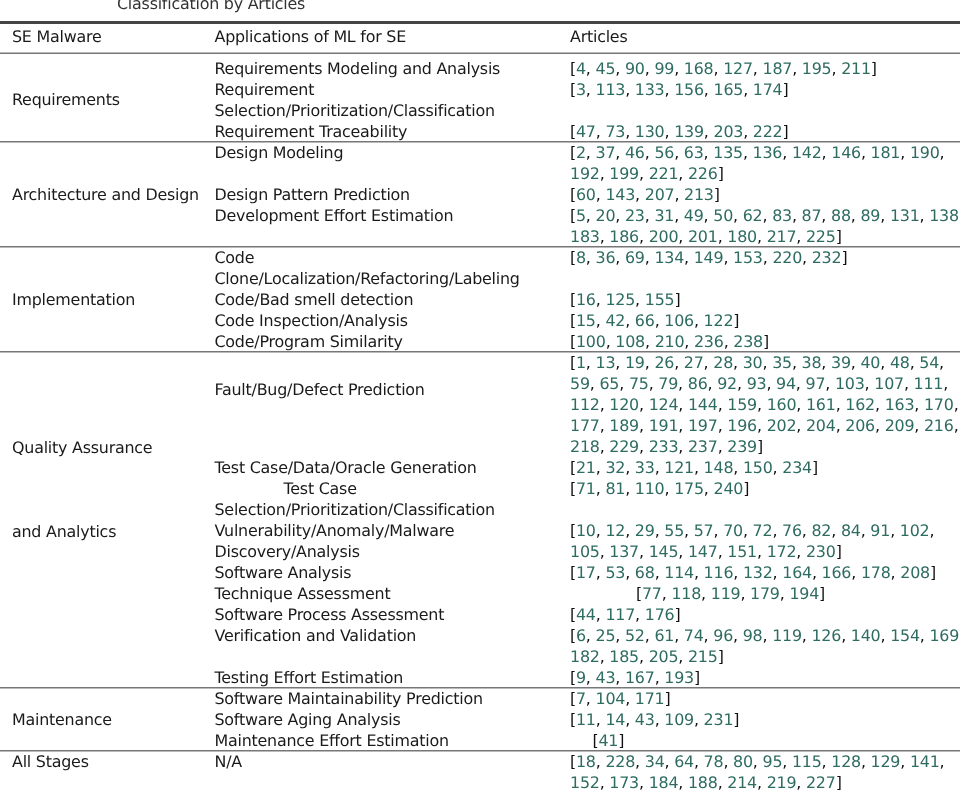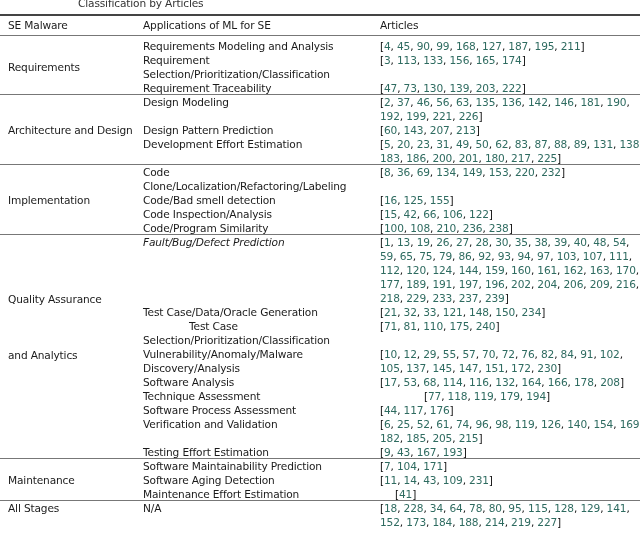--- a/index.html
+++ b/index.html
@@ -53,21 +53,21 @@
     <div class="line c2" style="top: 179px;">Clone/Localization/Refactoring/Labeling</div>
     <div class="line c3" style="top: 165px;"><span class="br">[</span><span class="num">8</span><span class="br">, </span><span class="num">36</span><span class="br">, </span><span class="num">69</span><span class="br">, </span><span class="num">134</span><span class="br">, </span><span class="num">149</span><span class="br">, </span><span class="num">153</span><span class="br">, </span><span class="num">220</span><span class="br">, </span><span class="num">232</span><span class="br">]</span></div>
     <div class="line c2" style="top: 193px;">Code/Bad smell detection</div>
     <div class="line c3" style="top: 193px;"><span class="br">[</span><span class="num">16</span><span class="br">, </span><span class="num">125</span><span class="br">, </span><span class="num">155</span><span class="br">]</span></div>
     <div class="line c2" style="top: 207px;">Code Inspection/Analysis</div>
     <div class="line c3" style="top: 207px;"><span class="br">[</span><span class="num">15</span><span class="br">, </span><span class="num">42</span><span class="br">, </span><span class="num">66</span><span class="br">, </span><span class="num">106</span><span class="br">, </span><span class="num">122</span><span class="br">]</span></div>
     <div class="line c2" style="top: 221px;">Code/Program Similarity</div>
     <div class="line c3" style="top: 221px;"><span class="br">[</span><span class="num">100</span><span class="br">, </span><span class="num">108</span><span class="br">, </span><span class="num">210</span><span class="br">, </span><span class="num">236</span><span class="br">, </span><span class="num">238</span><span class="br">]</span></div>
     <div class="line c1" style="top: 193px;">Implementation</div>
     <div class="rule thin" style="top: 234px;"></div>
-    <div class="line c2" style="top: 235px; font-style: italic;">Fault/Bug/Defect Prediction</div>
+    <div class="line c2" style="top: 253px;">Fault/Bug/Defect Prediction</div>
     <div class="line c3" style="top: 235px;"><span class="br">[</span><span class="num">1</span><span class="br">, </span><span class="num">13</span><span class="br">, </span><span class="num">19</span><span class="br">, </span><span class="num">26</span><span class="br">, </span><span class="num">27</span><span class="br">, </span><span class="num">28</span><span class="br">, </span><span class="num">30</span><span class="br">, </span><span class="num">35</span><span class="br">, </span><span class="num">38</span><span class="br">, </span><span class="num">39</span><span class="br">, </span><span class="num">40</span><span class="br">, </span><span class="num">48</span><span class="br">, </span><span class="num">54</span><span class="br">,</span></div>
     <div class="line c3" style="top: 249px;"><span class="num">59</span><span class="br">, </span><span class="num">65</span><span class="br">, </span><span class="num">75</span><span class="br">, </span><span class="num">79</span><span class="br">, </span><span class="num">86</span><span class="br">, </span><span class="num">92</span><span class="br">, </span><span class="num">93</span><span class="br">, </span><span class="num">94</span><span class="br">, </span><span class="num">97</span><span class="br">, </span><span class="num">103</span><span class="br">, </span><span class="num">107</span><span class="br">, </span><span class="num">111</span><span class="br">,</span></div>
     <div class="line c3" style="top: 263px;"><span class="num">112</span><span class="br">, </span><span class="num">120</span><span class="br">, </span><span class="num">124</span><span class="br">, </span><span class="num">144</span><span class="br">, </span><span class="num">159</span><span class="br">, </span><span class="num">160</span><span class="br">, </span><span class="num">161</span><span class="br">, </span><span class="num">162</span><span class="br">, </span><span class="num">163</span><span class="br">, </span><span class="num">170</span><span class="br">,</span></div>
     <div class="line c3" style="top: 277px;"><span class="num">177</span><span class="br">, </span><span class="num">189</span><span class="br">, </span><span class="num">191</span><span class="br">, </span><span class="num">197</span><span class="br">, </span><span class="num">196</span><span class="br">, </span><span class="num">202</span><span class="br">, </span><span class="num">204</span><span class="br">, </span><span class="num">206</span><span class="br">, </span><span class="num">209</span><span class="br">, </span><span class="num">216</span><span class="br">,</span></div>
     <div class="line c3" style="top: 291px;"><span class="num">218</span><span class="br">, </span><span class="num">229</span><span class="br">, </span><span class="num">233</span><span class="br">, </span><span class="num">237</span><span class="br">, </span><span class="num">239</span><span class="br">]</span></div>
     <div class="line c2" style="top: 305px;">Test Case/Data/Oracle Generation</div>
     <div class="line c3" style="top: 305px;"><span class="br">[</span><span class="num">21</span><span class="br">, </span><span class="num">32</span><span class="br">, </span><span class="num">33</span><span class="br">, </span><span class="num">121</span><span class="br">, </span><span class="num">148</span><span class="br">, </span><span class="num">150</span><span class="br">, </span><span class="num">234</span><span class="br">]</span></div>
     <div class="line c2" style="top: 319px; margin-left: 46px;">Test Case</div>
     <div class="line c2" style="top: 333px;">Selection/Prioritization/Classification</div>
     <div class="line c3" style="top: 319px;"><span class="br">[</span><span class="num">71</span><span class="br">, </span><span class="num">81</span><span class="br">, </span><span class="num">110</span><span class="br">, </span><span class="num">175</span><span class="br">, </span><span class="num">240</span><span class="br">]</span></div>
@@ -84,21 +84,21 @@
     <div class="line c2" style="top: 417px;">Verification and Validation</div>
     <div class="line c3" style="top: 417px;"><span class="br">[</span><span class="num">6</span><span class="br">, </span><span class="num">25</span><span class="br">, </span><span class="num">52</span><span class="br">, </span><span class="num">61</span><span class="br">, </span><span class="num">74</span><span class="br">, </span><span class="num">96</span><span class="br">, </span><span class="num">98</span><span class="br">, </span><span class="num">119</span><span class="br">, </span><span class="num">126</span><span class="br">, </span><span class="num">140</span><span class="br">, </span><span class="num">154</span><span class="br">, </span><span class="num">169</span><span class="br">,</span></div>
     <div class="line c3" style="top: 431px;"><span class="num">182</span><span class="br">, </span><span class="num">185</span><span class="br">, </span><span class="num">205</span><span class="br">, </span><span class="num">215</span><span class="br">]</span></div>
     <div class="line c2" style="top: 445px;">Testing Effort Estimation</div>
     <div class="line c3" style="top: 445px; text-align: right;"><span class="br">[</span><span class="num">9</span><span class="br">, </span><span class="num">43</span><span class="br">, </span><span class="num">167</span><span class="br">, </span><span class="num">193</span><span class="br">]</span></div>
     <div class="line c1" style="top: 292px;">Quality Assurance</div>
     <div class="line c1" style="top: 348px;">and Analytics</div>
     <div class="rule thin" style="top: 458px;"></div>
     <div class="line c2" style="top: 459px;">Software Maintainability Prediction</div>
     <div class="line c3" style="top: 459px;"><span class="br">[</span><span class="num">7</span><span class="br">, </span><span class="num">104</span><span class="br">, </span><span class="num">171</span><span class="br">]</span></div>
-    <div class="line c2" style="top: 473px;">Software Aging Detection</div>
+    <div class="line c2" style="top: 473px;">Software Aging Analysis</div>
     <div class="line c3" style="top: 473px;"><span class="br">[</span><span class="num">11</span><span class="br">, </span><span class="num">14</span><span class="br">, </span><span class="num">43</span><span class="br">, </span><span class="num">109</span><span class="br">, </span><span class="num">231</span><span class="br">]</span></div>
     <div class="line c2" style="top: 487px;">Maintenance Effort Estimation</div>
     <div class="line c3" style="top: 487px; padding-left: 15px;"><span class="br">[</span><span class="num">41</span><span class="br">]</span></div>
     <div class="line c1" style="top: 473px;">Maintenance</div>
     <div class="rule thin" style="top: 500px;"></div>
     <div class="line c2" style="top: 501px;">N/A</div>
     <div class="line c3" style="top: 501px;"><span class="br">[</span><span class="num">18</span><span class="br">, </span><span class="num">228</span><span class="br">, </span><span class="num">34</span><span class="br">, </span><span class="num">64</span><span class="br">, </span><span class="num">78</span><span class="br">, </span><span class="num">80</span><span class="br">, </span><span class="num">95</span><span class="br">, </span><span class="num">115</span><span class="br">, </span><span class="num">128</span><span class="br">, </span><span class="num">129</span><span class="br">, </span><span class="num">141</span><span class="br">,</span></div>
     <div class="line c3" style="top: 515px;"><span class="num">152</span><span class="br">, </span><span class="num">173</span><span class="br">, </span><span class="num">184</span><span class="br">, </span><span class="num">188</span><span class="br">, </span><span class="num">214</span><span class="br">, </span><span class="num">219</span><span class="br">, </span><span class="num">227</span><span class="br">]</span></div>
     <div class="line c1" style="top: 501px;">All Stages</div>
   </div>

